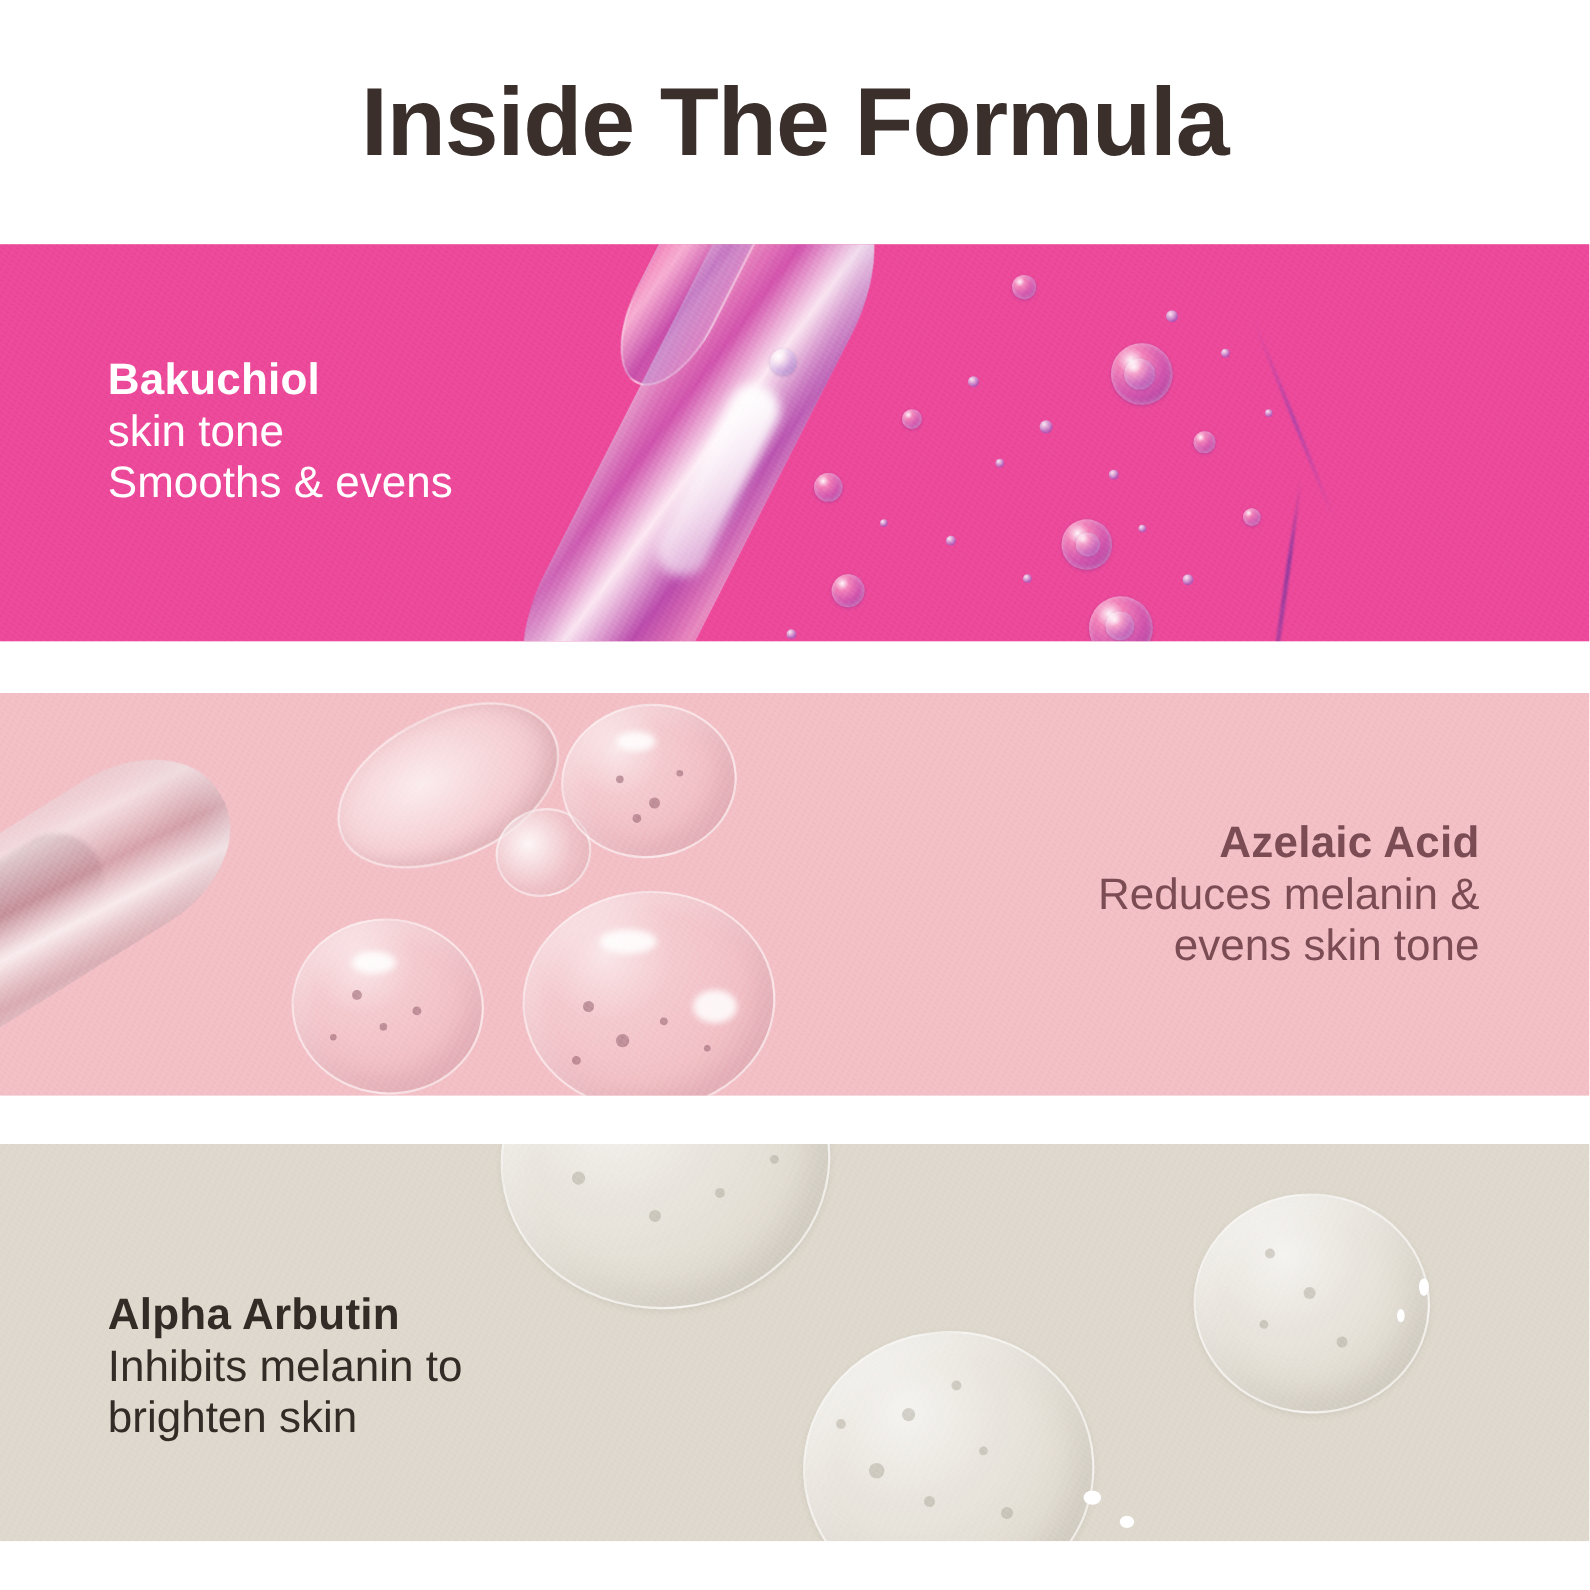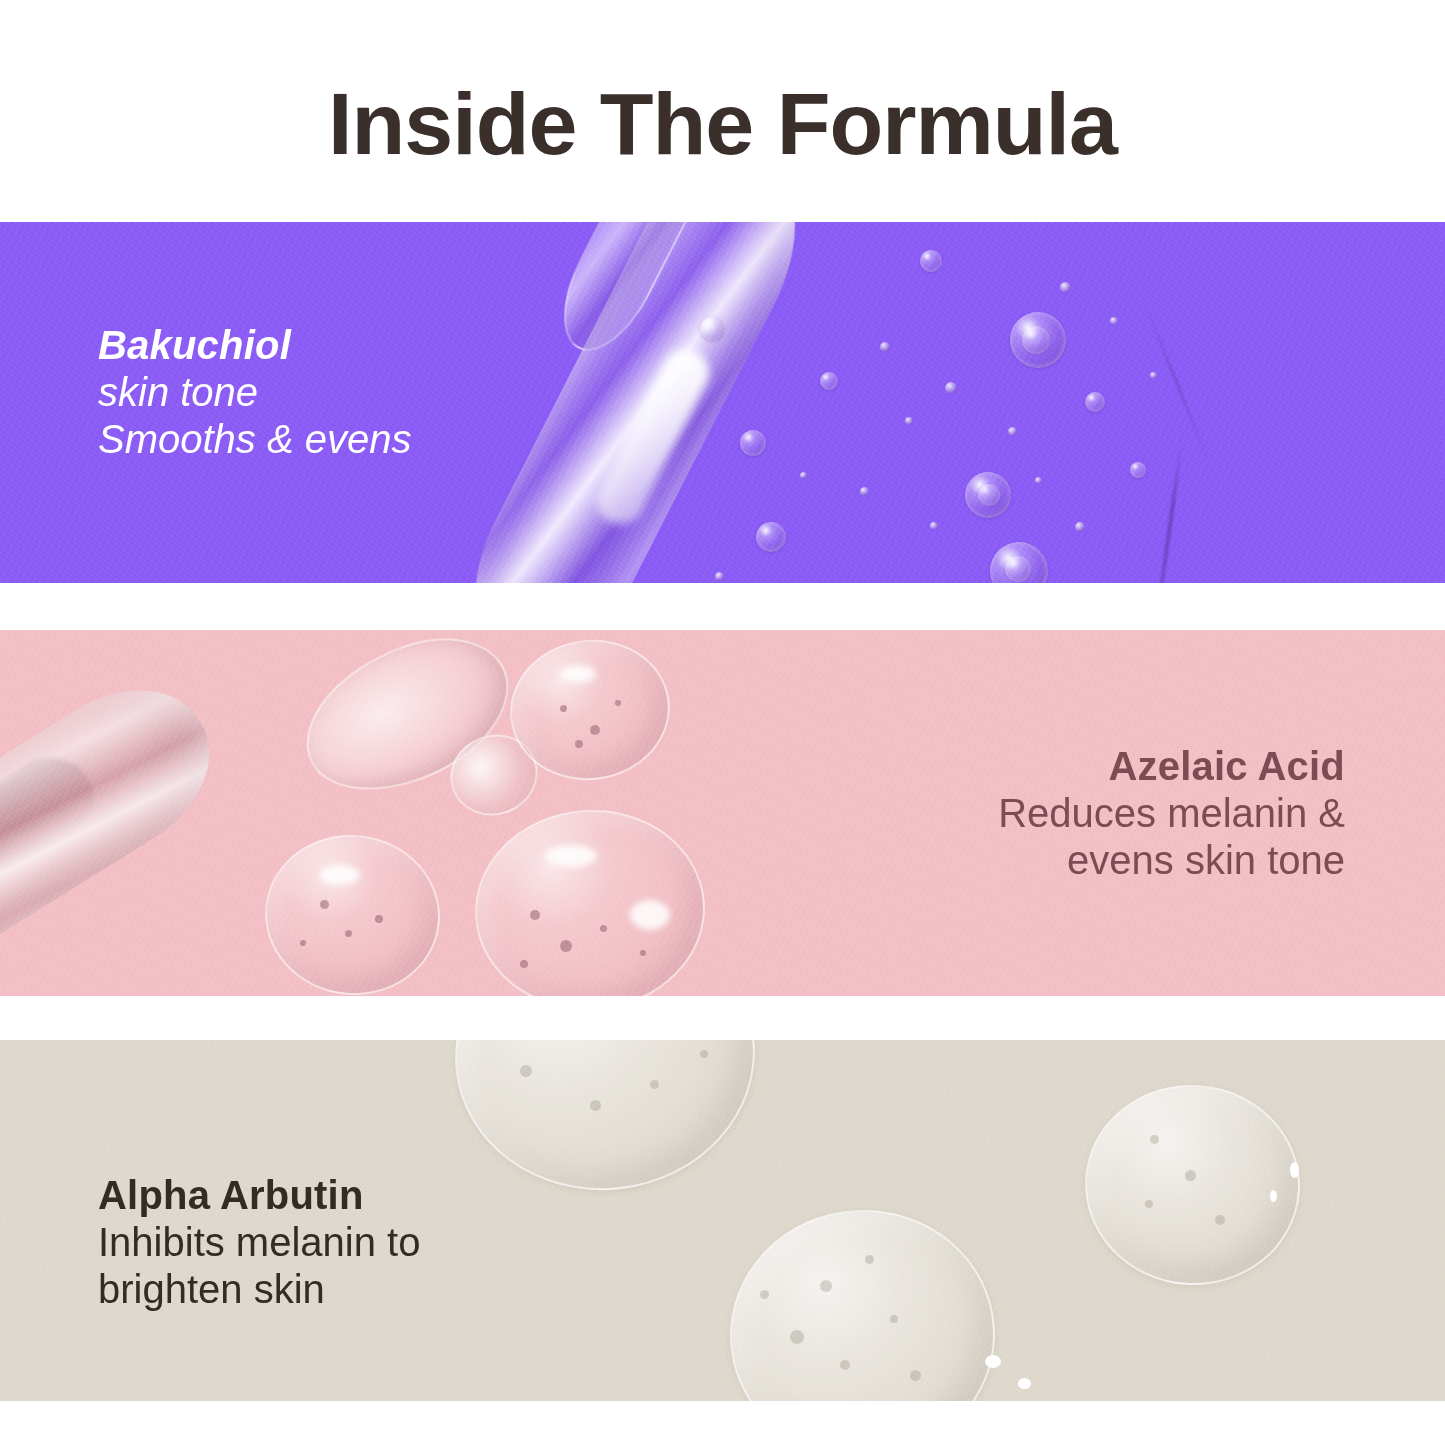--- a/index.html
+++ b/index.html
@@ -12,40 +12,40 @@
 
   .page {
     position:relative;
     width:1445px; height:1445px;
     background:#ffffff;
   }
 
   
   .title-area {
     position:absolute;
-    left:0; top:13px; width:1445px; height:222px;
+    left:0; top:0; width:1445px; height:222px;
     display:flex; align-items:center; justify-content:center;
     background:#ffffff;
   }
   .title {
     font-size:88px;
     font-weight:700;
     letter-spacing:-1px;
     color:#3a2f2b;
     line-height:1;
     white-space:nowrap;
   }
 
   
   .band {
     position:absolute;
     left:0; width:1445px;
     overflow:hidden;
   }
-  .band-purple { top:222px;  height:361px; background:#8b5cf6;font-style:italic; }
+  .band-purple { top:222px;  height:361px; background:#ec4899; }
   .band-pink   { top:630px;  height:366px; background:#f2bfc5; }
   .band-beige  { top:1040px; height:361px; background:#ded8cd; }
 
   
   .grain {
     position:absolute; inset:0;
     pointer-events:none;
     opacity:.5;
     background-image:
       repeating-linear-gradient(37deg, rgba(255,255,255,.06) 0 2px, rgba(0,0,0,.03) 2px 4px),

